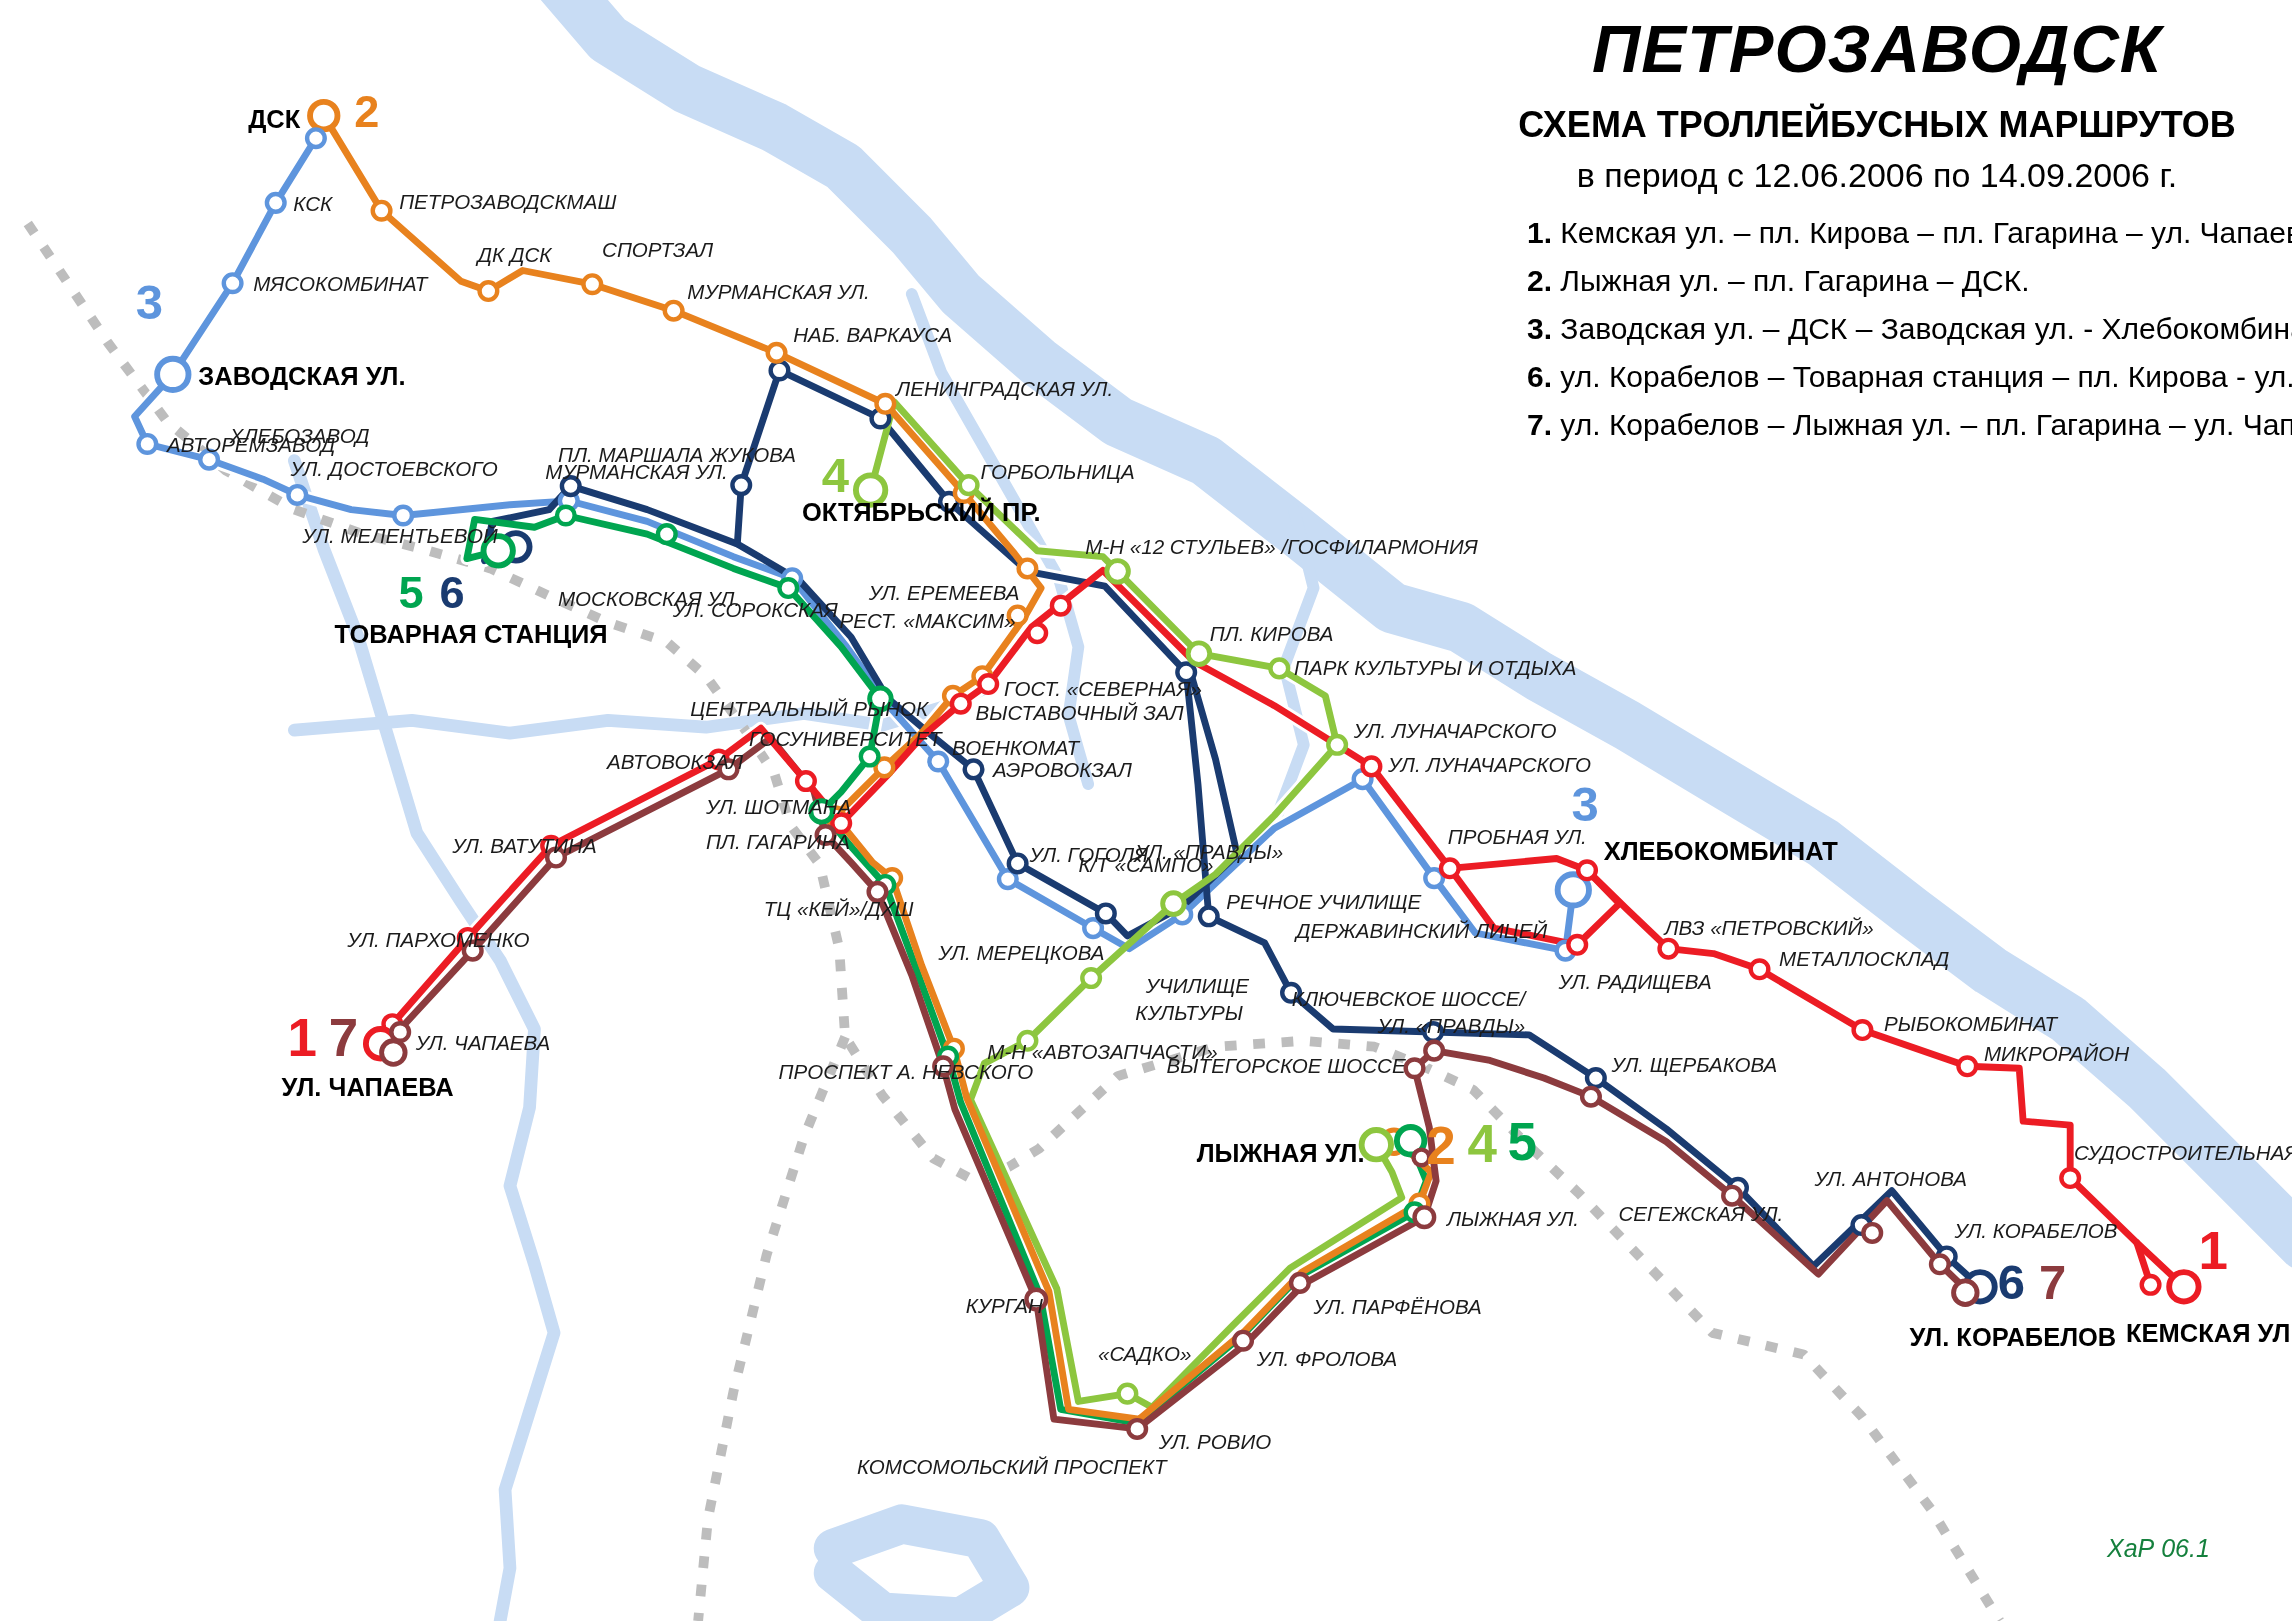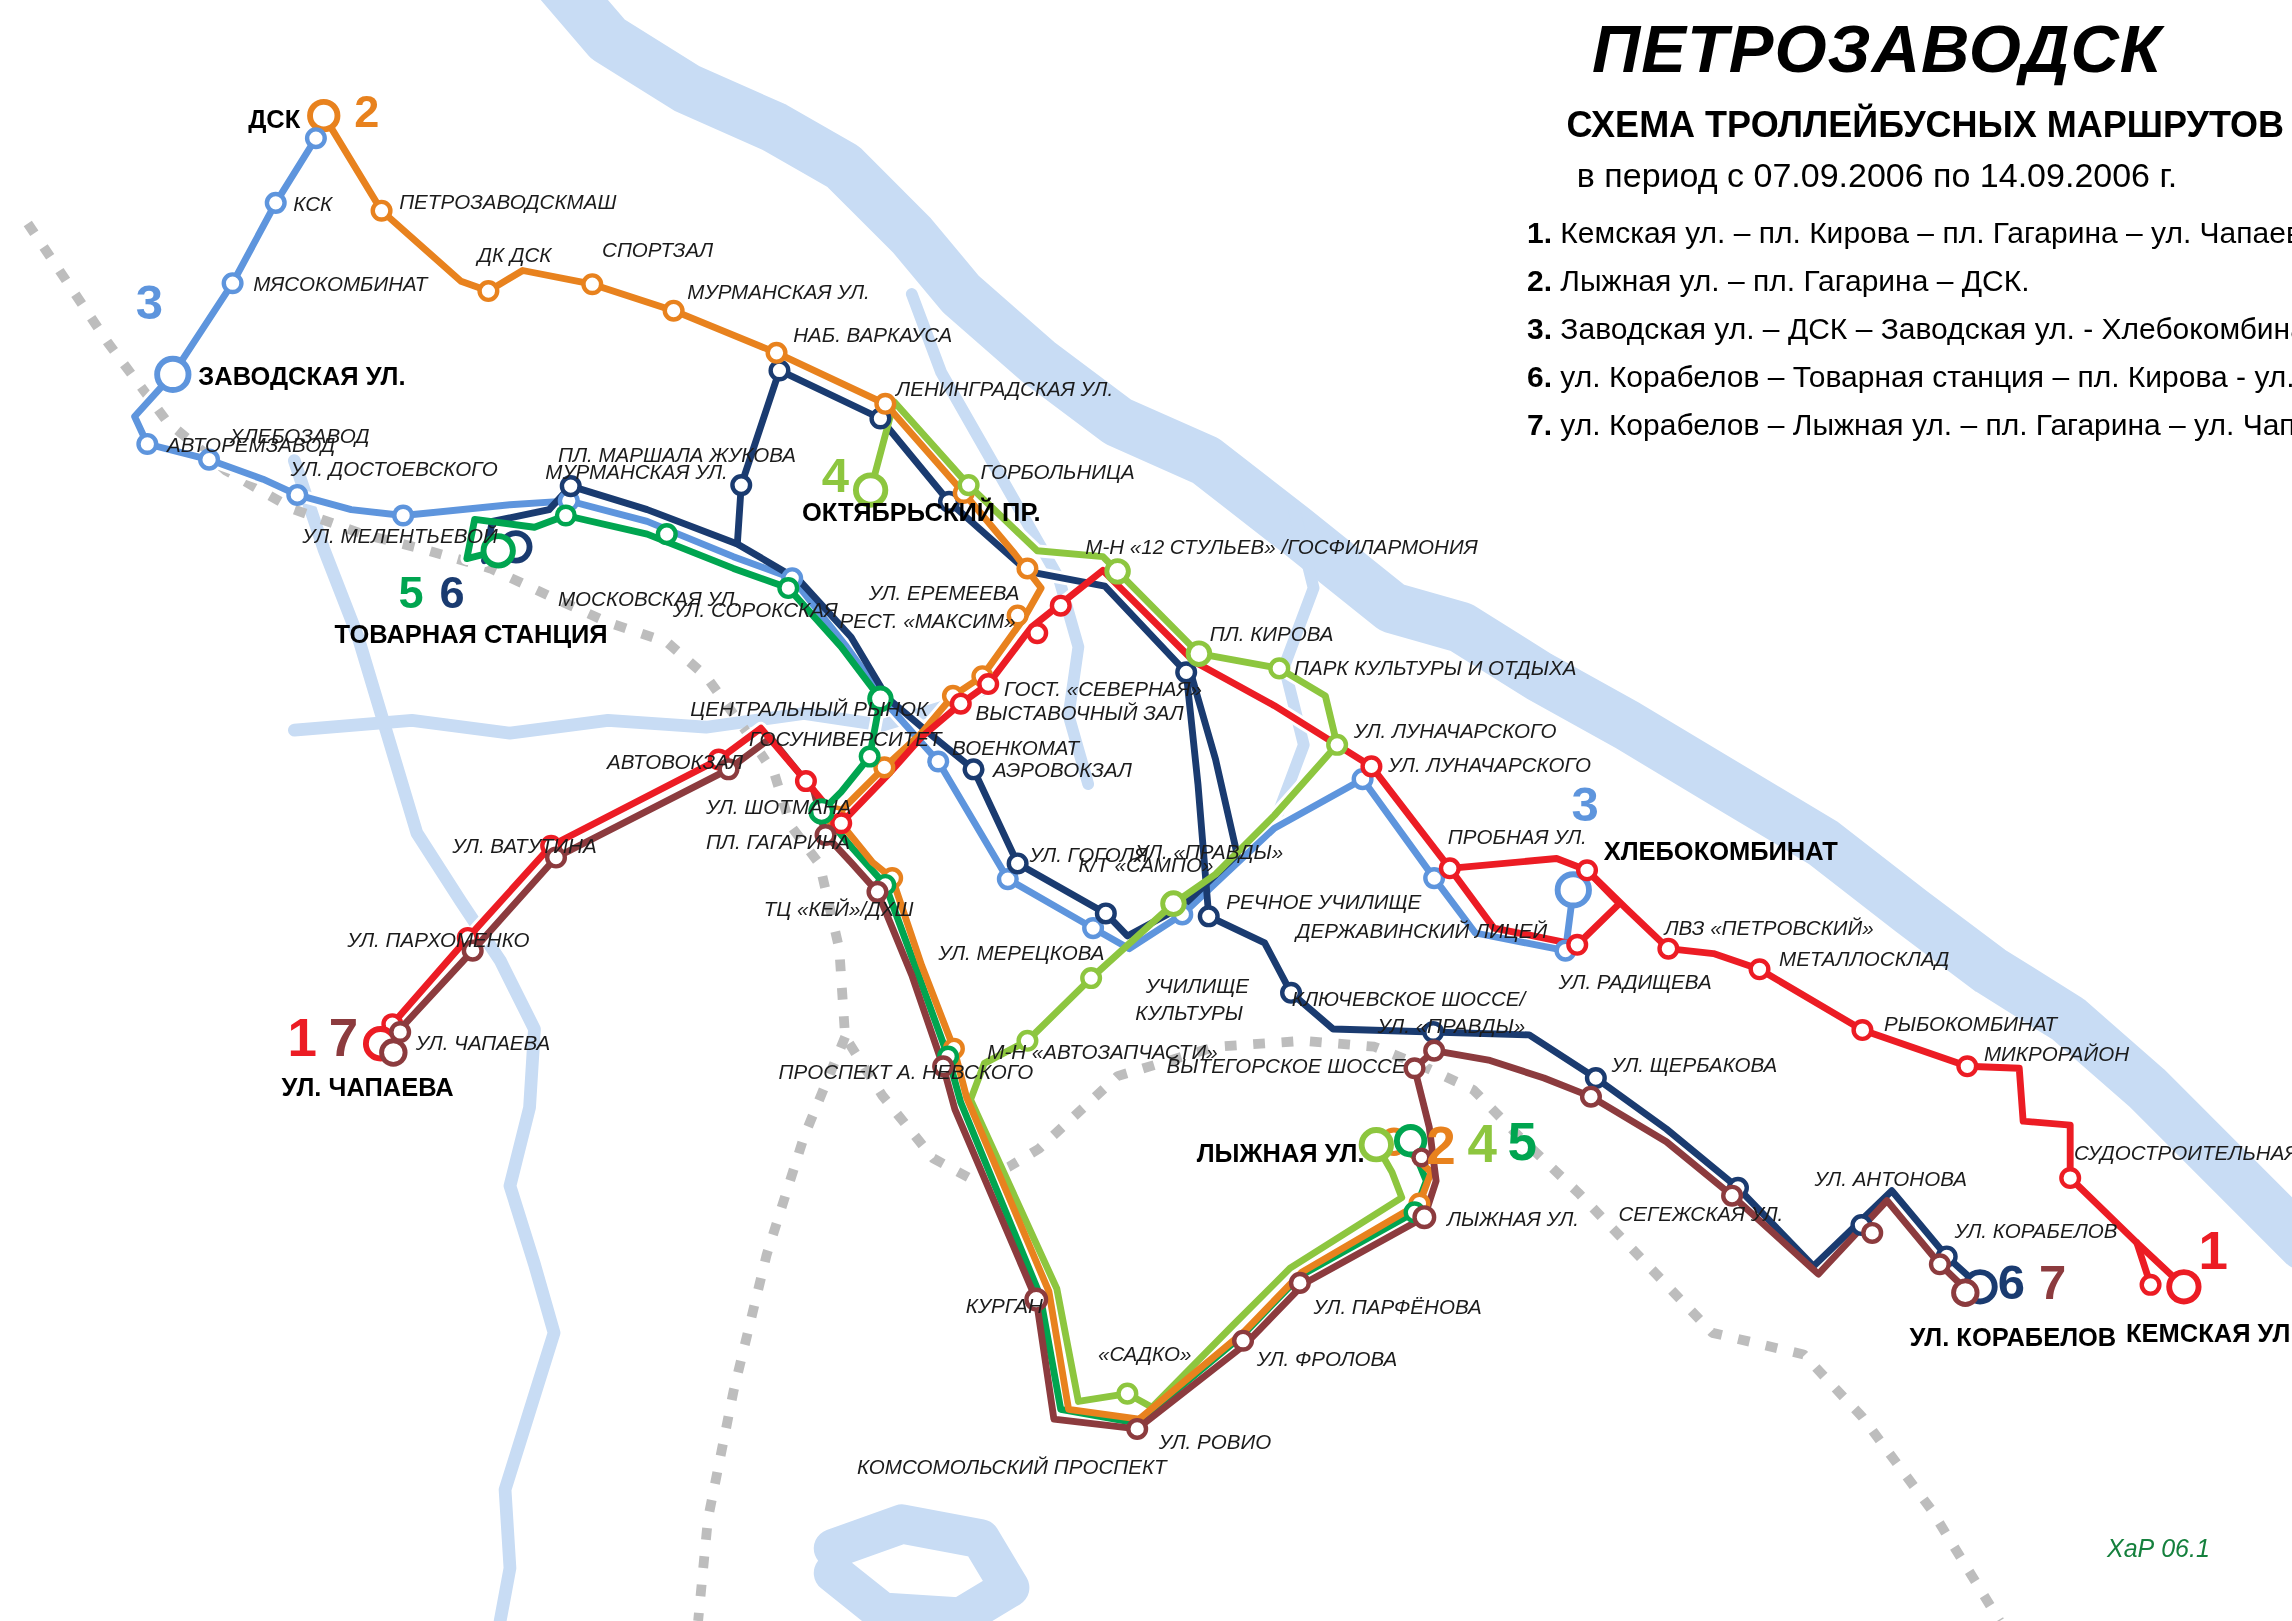--- a/index.html
+++ b/index.html
@@ -1,21 +1,21 @@
 <!DOCTYPE html>
 <html><head>
 <meta charset="utf-8">
 <style>
   html,body{margin:0;padding:0;background:#fff;}
   #page{position:relative;width:2293px;height:1621px;background:#ffffff;overflow:hidden;
         font-family:"Liberation Sans","DejaVu Sans",sans-serif;}
   #map{position:absolute;left:0;top:0;}
   #header{position:absolute;left:1470px;top:9.8px;width:814px;color:#000;}
   #title{font-size:67px;font-weight:bold;text-align:center;letter-spacing:1px;font-style:italic;}
-  #subtitle{font-size:36px;font-weight:bold;text-align:right;margin-top:17.6px;}
+  #subtitle{font-size:36px;font-weight:bold;text-align:center;margin-top:17.6px;}
   #period{font-size:34px;text-align:center;margin-top:9.8px;}
   #legend{margin-top:13.7px;padding-left:57px;}
   .legend-row{font-size:30px;line-height:48px;white-space:nowrap;}
   .legend-row b{font-weight:bold;}
   text.stop{font-size:21px;font-style:italic;fill:#1b1b1b;}
   text.term{font-size:26px;font-weight:bold;fill:#000;}
   text.badge{font-weight:bold;}
   #sig{position:absolute;left:2107px;top:1534px;font-size:25px;font-style:italic;color:#15803d;}
 </style>
 </head>
@@ -262,21 +262,21 @@
       <text x="1512" y="1186" class="badge" font-size="54" fill="#8DC63F" text-anchor="middle">4</text>
       <text x="1553" y="1184" class="badge" font-size="54" fill="#00A550" text-anchor="middle">5</text>
       <text x="2052" y="1325" class="badge" font-size="50" fill="#1A3B70" text-anchor="middle">6</text>
       <text x="2094" y="1325" class="badge" font-size="50" fill="#8C3B3E" text-anchor="middle">7</text>
       <text x="2258" y="1295" class="badge" font-size="54" fill="#EC1C24" text-anchor="middle">1</text>
     </svg>
 
   <div id="header">
     <div id="title">ПЕТРОЗАВОДСК</div>
     <div id="subtitle">СХЕМА ТРОЛЛЕЙБУСНЫХ МАРШРУТОВ</div>
-    <div id="period">в период с 07.09.2006 по 14.09.2006 г.</div>
+    <div id="period">в период с 12.06.2006 по 14.09.2006 г.</div>
     <div id="legend">
         <div class="legend-row"><b>1. </b><span>Кемская ул. – пл. Кирова – пл. Гагарина – ул. Чапаева.</span></div>
         <div class="legend-row"><b>2. </b><span>Лыжная ул. – пл. Гагарина – ДСК.</span></div>
         <div class="legend-row"><b>3. </b><span>Заводская ул. – ДСК – Заводская ул. - Хлебокомбинат</span></div>
         <div class="legend-row"><b>6. </b><span>ул. Корабелов – Товарная станция – пл. Кирова - ул. Корабелов.</span></div>
         <div class="legend-row"><b>7. </b><span>ул. Корабелов – Лыжная ул. – пл. Гагарина – ул. Чапаева.</span></div>
       </div>
   </div>
 
   <div id="sig">ХаР 06.1</div>

